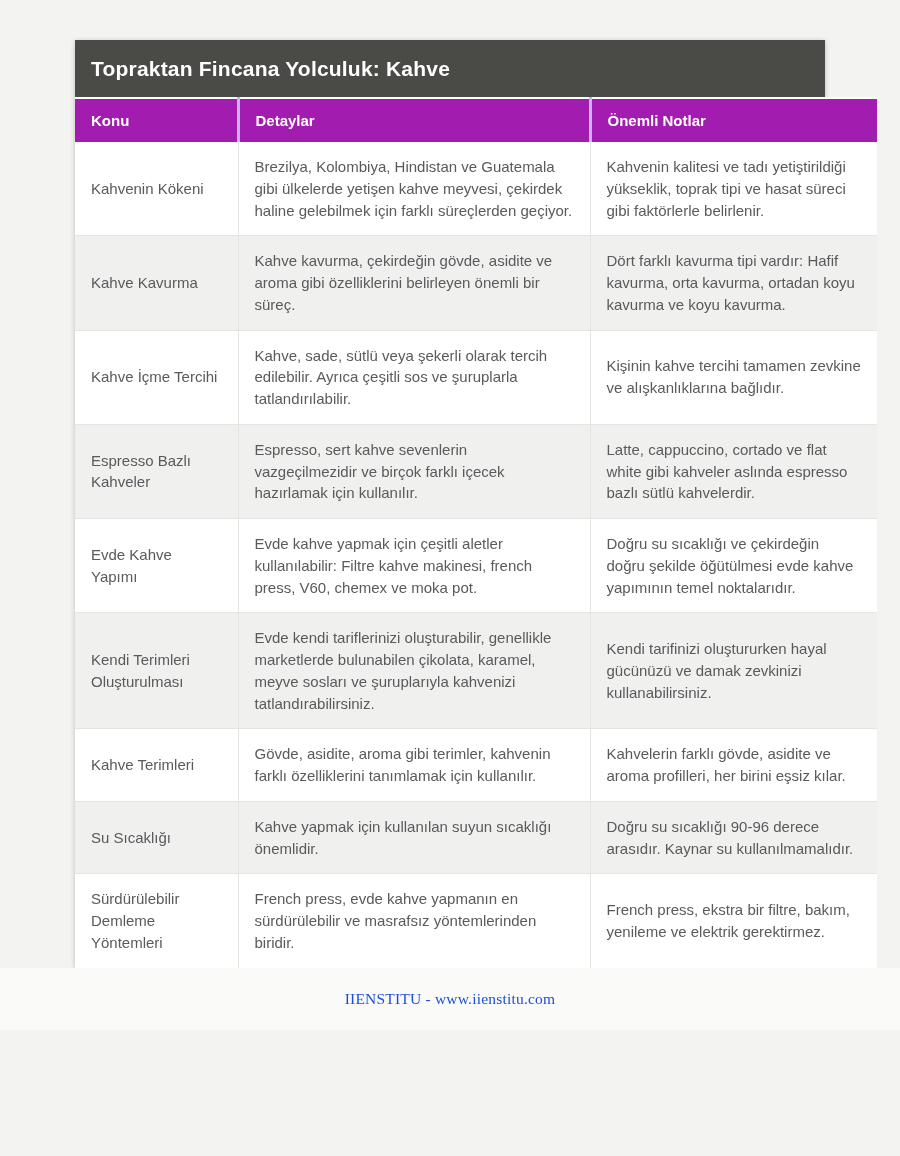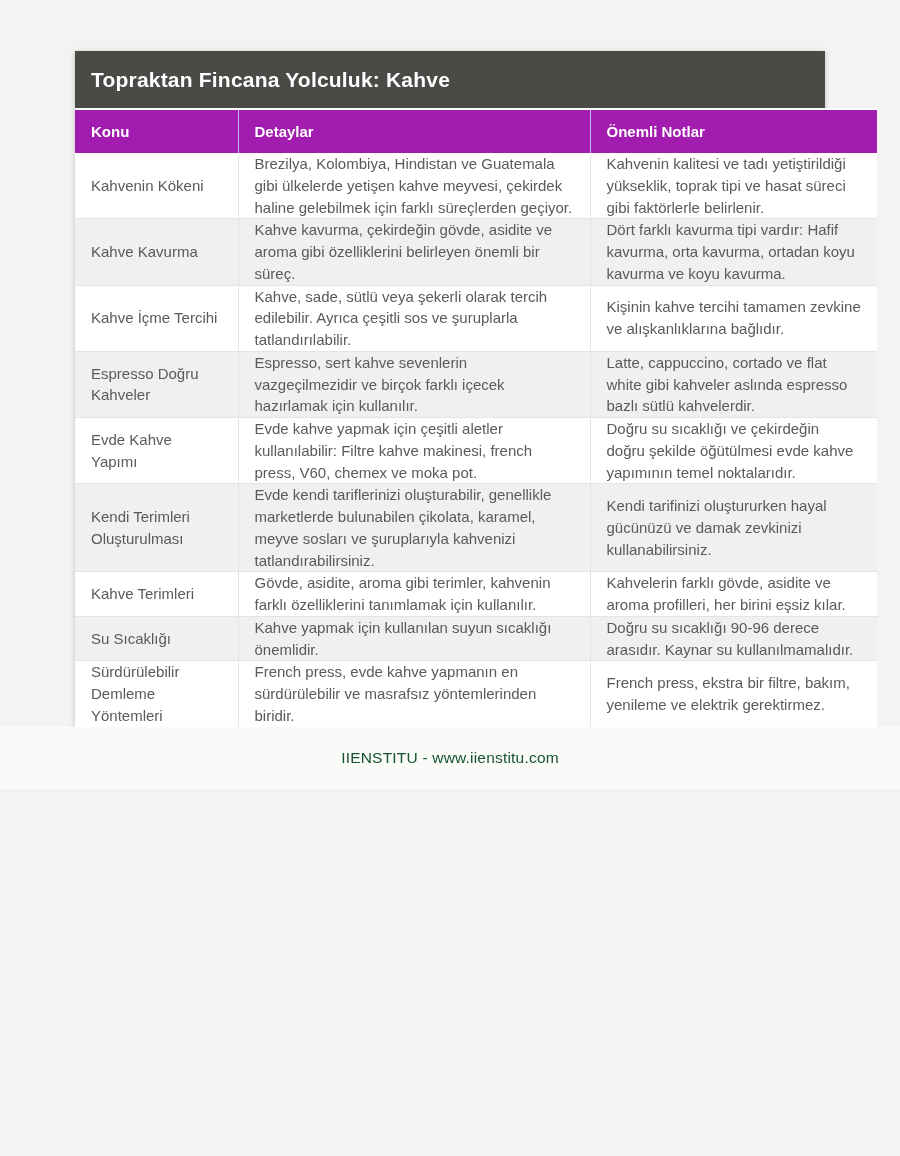--- a/index.html
+++ b/index.html
@@ -7,21 +7,21 @@
   body {
     width: 900px;
     height: 1156px;
     background: #f3f3f1;
     font-family: "Liberation Sans", sans-serif;
     overflow: hidden;
     position: relative;
   }
   .card {
     width: 750px;
-    margin: 51px auto 0 auto;
+    margin: 40px auto 0 auto;
     background: #ffffff;
     box-shadow: 0 1px 5px rgba(0,0,0,0.22);
   }
   .title-bar {
     background: #4a4a47;
     color: #ffffff;
     height: 57px;
     display: flex;
     align-items: center;
     padding: 0 16px;
@@ -43,46 +43,47 @@
     background: #a21caf;
     color: #ffffff;
     font-size: 15px;
     font-weight: bold;
     text-align: left;
     padding: 12px 16px;
     border-top: 2px solid #fdfdfd;
     height: 44px;
     vertical-align: middle;
   }
-  thead th + th { border-left: 1px solid #c4b5fd; }
+  thead th + th { border-left: 3px solid #c4b5fd; }
   tbody td {
     font-size: 15px;
     color: #595a5c;
     line-height: 1.45;
-    padding: 0 16px;
+    padding: 14px 16px;
     vertical-align: middle;
     border-top: 1px solid #e4e4e3;
     word-wrap: break-word;
   }
   tbody td + td { border-left: 1px solid #e4e4e3; }
   tbody tr:first-child td { border-top: none; }
   tbody tr:nth-child(even) td { background: #f0f0ef; }
   tbody tr:nth-child(odd)  td { background: #ffffff; }
   .footer-strip {
     width: 900px;
     height: 62px;
     background: #fafaf9;
     display: flex;
     align-items: center;
     justify-content: center;
   }
   .footer-strip .footer-text {
-    color: #14532d;
+    color: #1d4ed8;
     font-size: 15.5px;
     letter-spacing: 0.2px;
+    font-family: Liberation Serif, serif;
   }
 </style>
 </head>
 <body>
 
 <div class="card">
   <div class="title-bar">
     <h1>Topraktan Fincana Yolculuk: Kahve</h1>
   </div>
   <table class="coffee-table">
@@ -112,21 +113,21 @@
     <td>Dört farklı kavurma tipi vardır: Hafif kavurma, orta kavurma, ortadan koyu kavurma ve koyu kavurma.</td>
   </tr>
 
   <tr>
     <td>Kahve İçme Tercihi</td>
     <td>Kahve, sade, sütlü veya şekerli olarak tercih edilebilir. Ayrıca çeşitli sos ve şuruplarla tatlandırılabilir.</td>
     <td>Kişinin kahve tercihi tamamen zevkine ve alışkanlıklarına bağlıdır.</td>
   </tr>
 
   <tr>
-    <td>Espresso Doğru Kahveler</td>
+    <td>Espresso Bazlı Kahveler</td>
     <td>Espresso, sert kahve sevenlerin vazgeçilmezidir ve birçok farklı içecek hazırlamak için kullanılır.</td>
     <td>Latte, cappuccino, cortado ve flat white gibi kahveler aslında espresso bazlı sütlü kahvelerdir.</td>
   </tr>
 
   <tr>
     <td>Evde Kahve Yapımı</td>
     <td>Evde kahve yapmak için çeşitli aletler kullanılabilir: Filtre kahve makinesi, french press, V60, chemex ve moka pot.</td>
     <td>Doğru su sıcaklığı ve çekirdeğin doğru şekilde öğütülmesi evde kahve yapımının temel noktalarıdır.</td>
   </tr>
 

